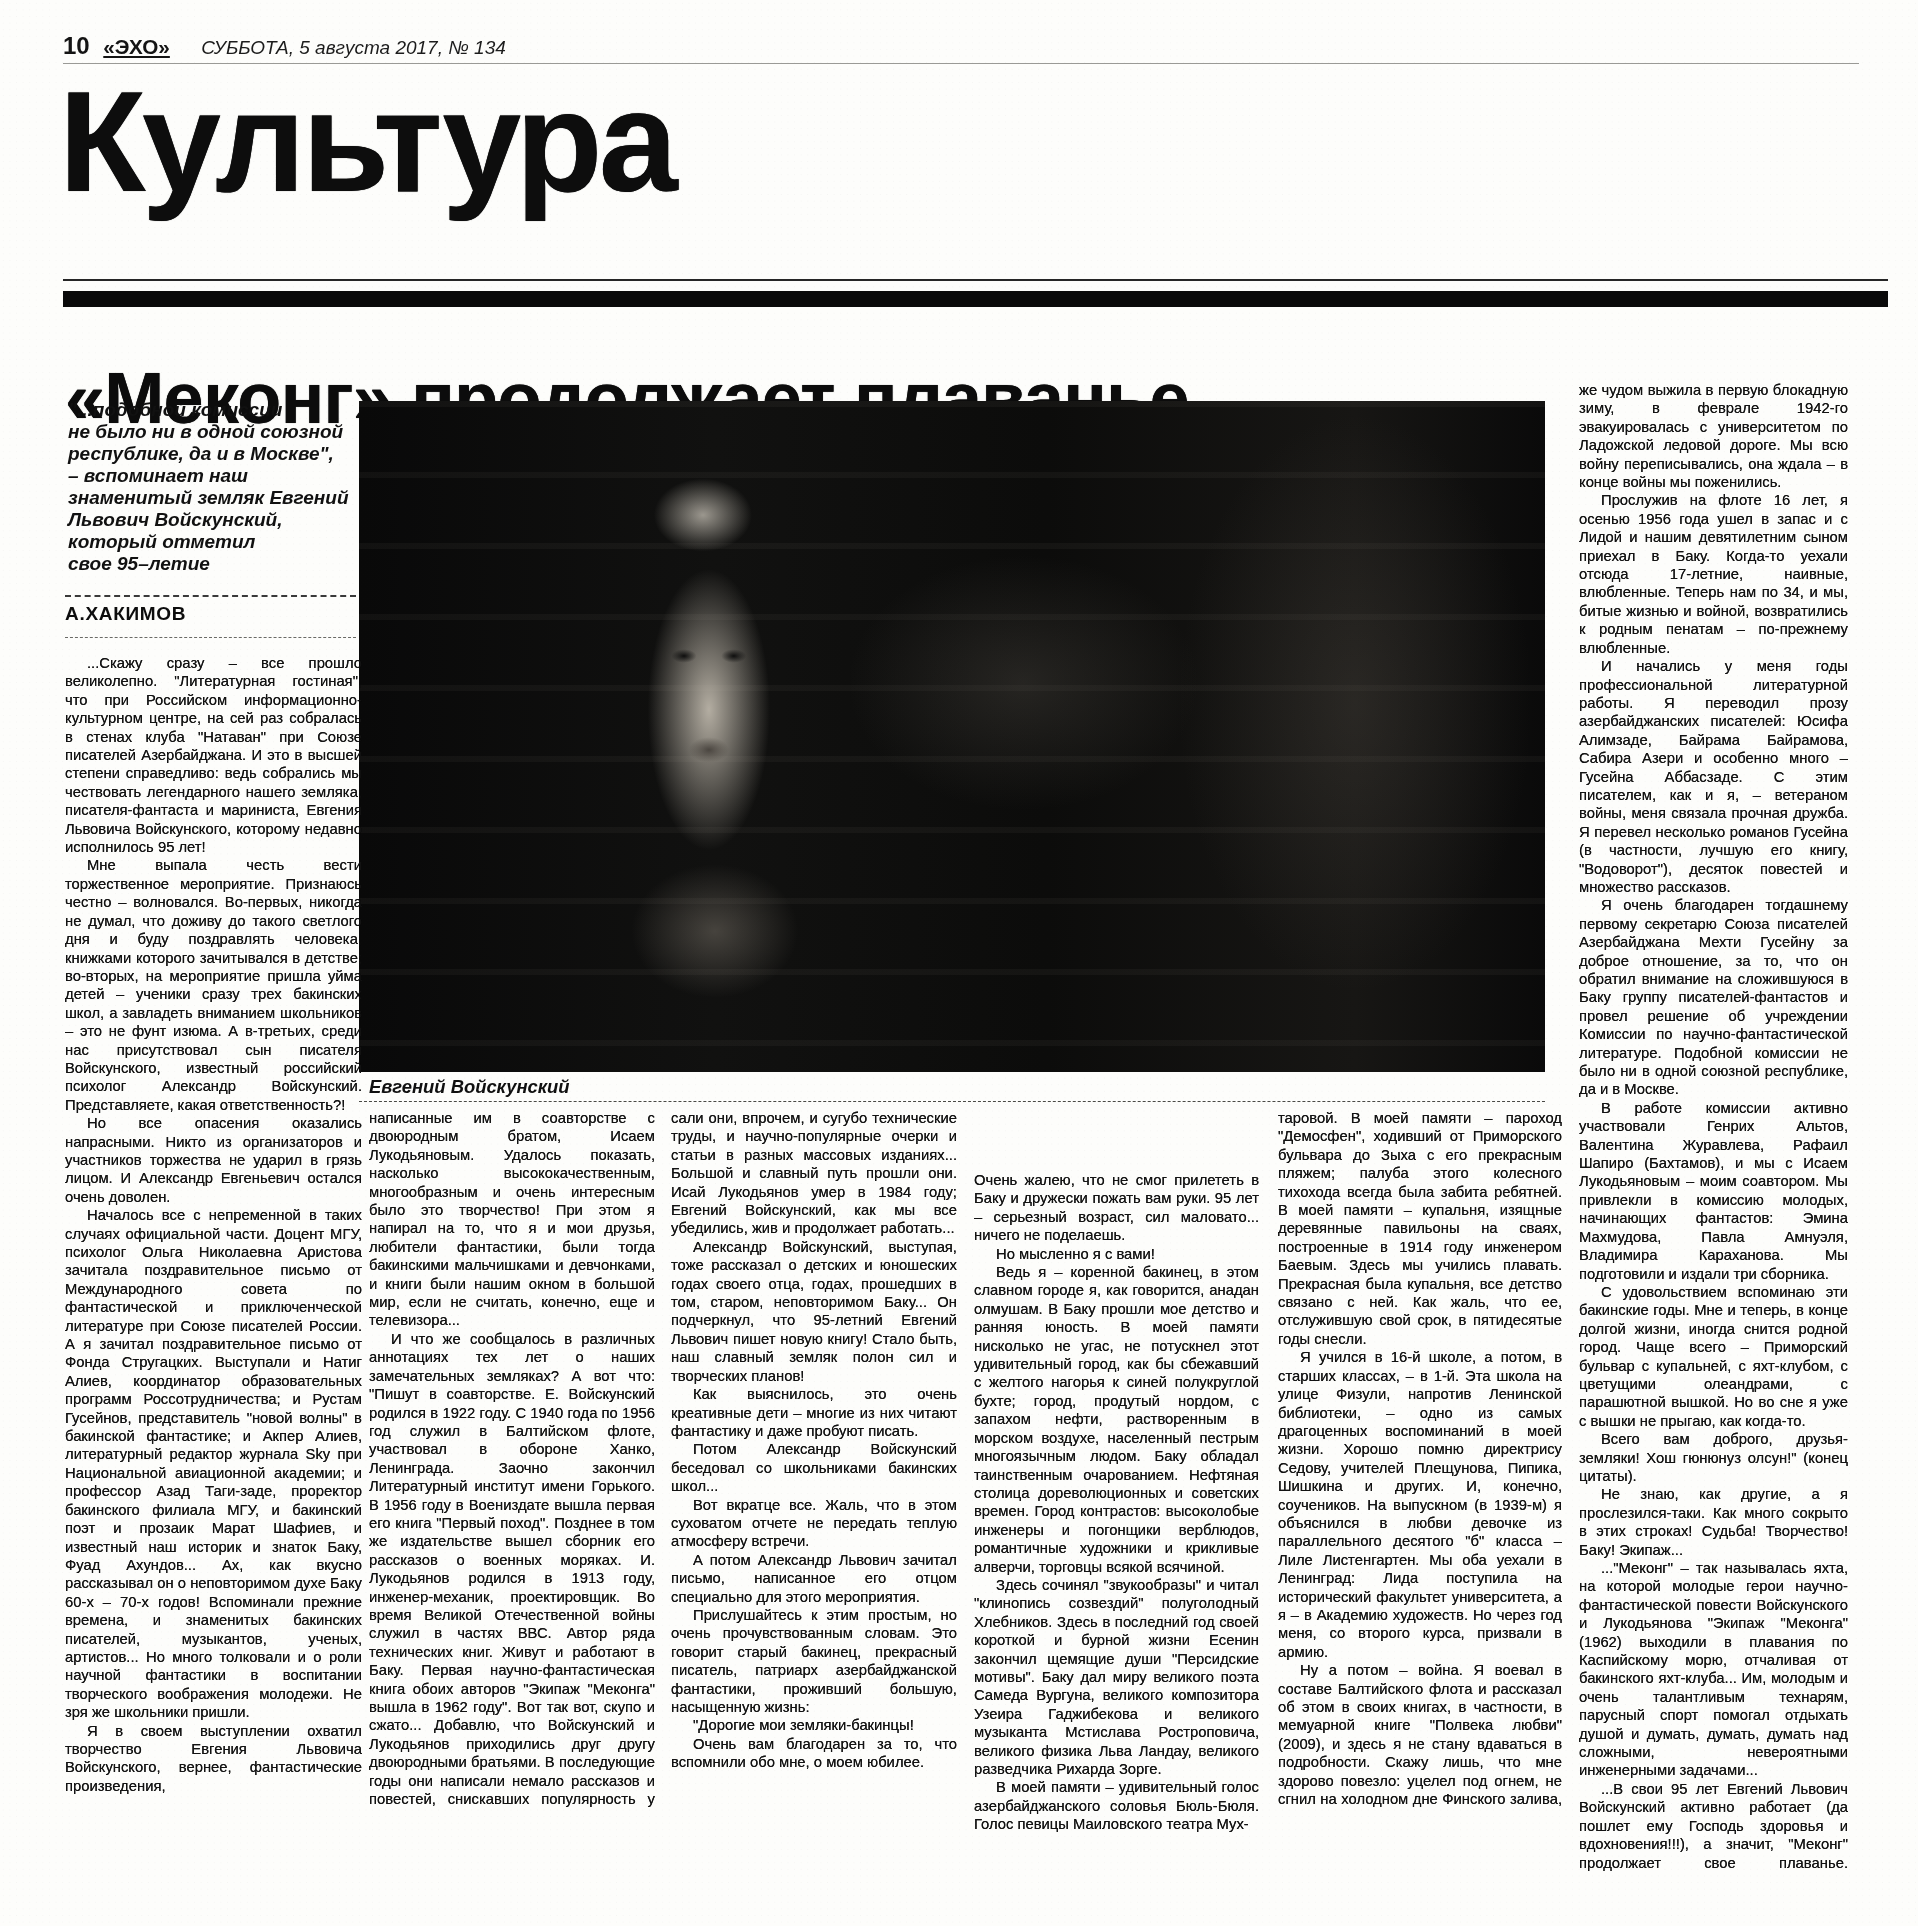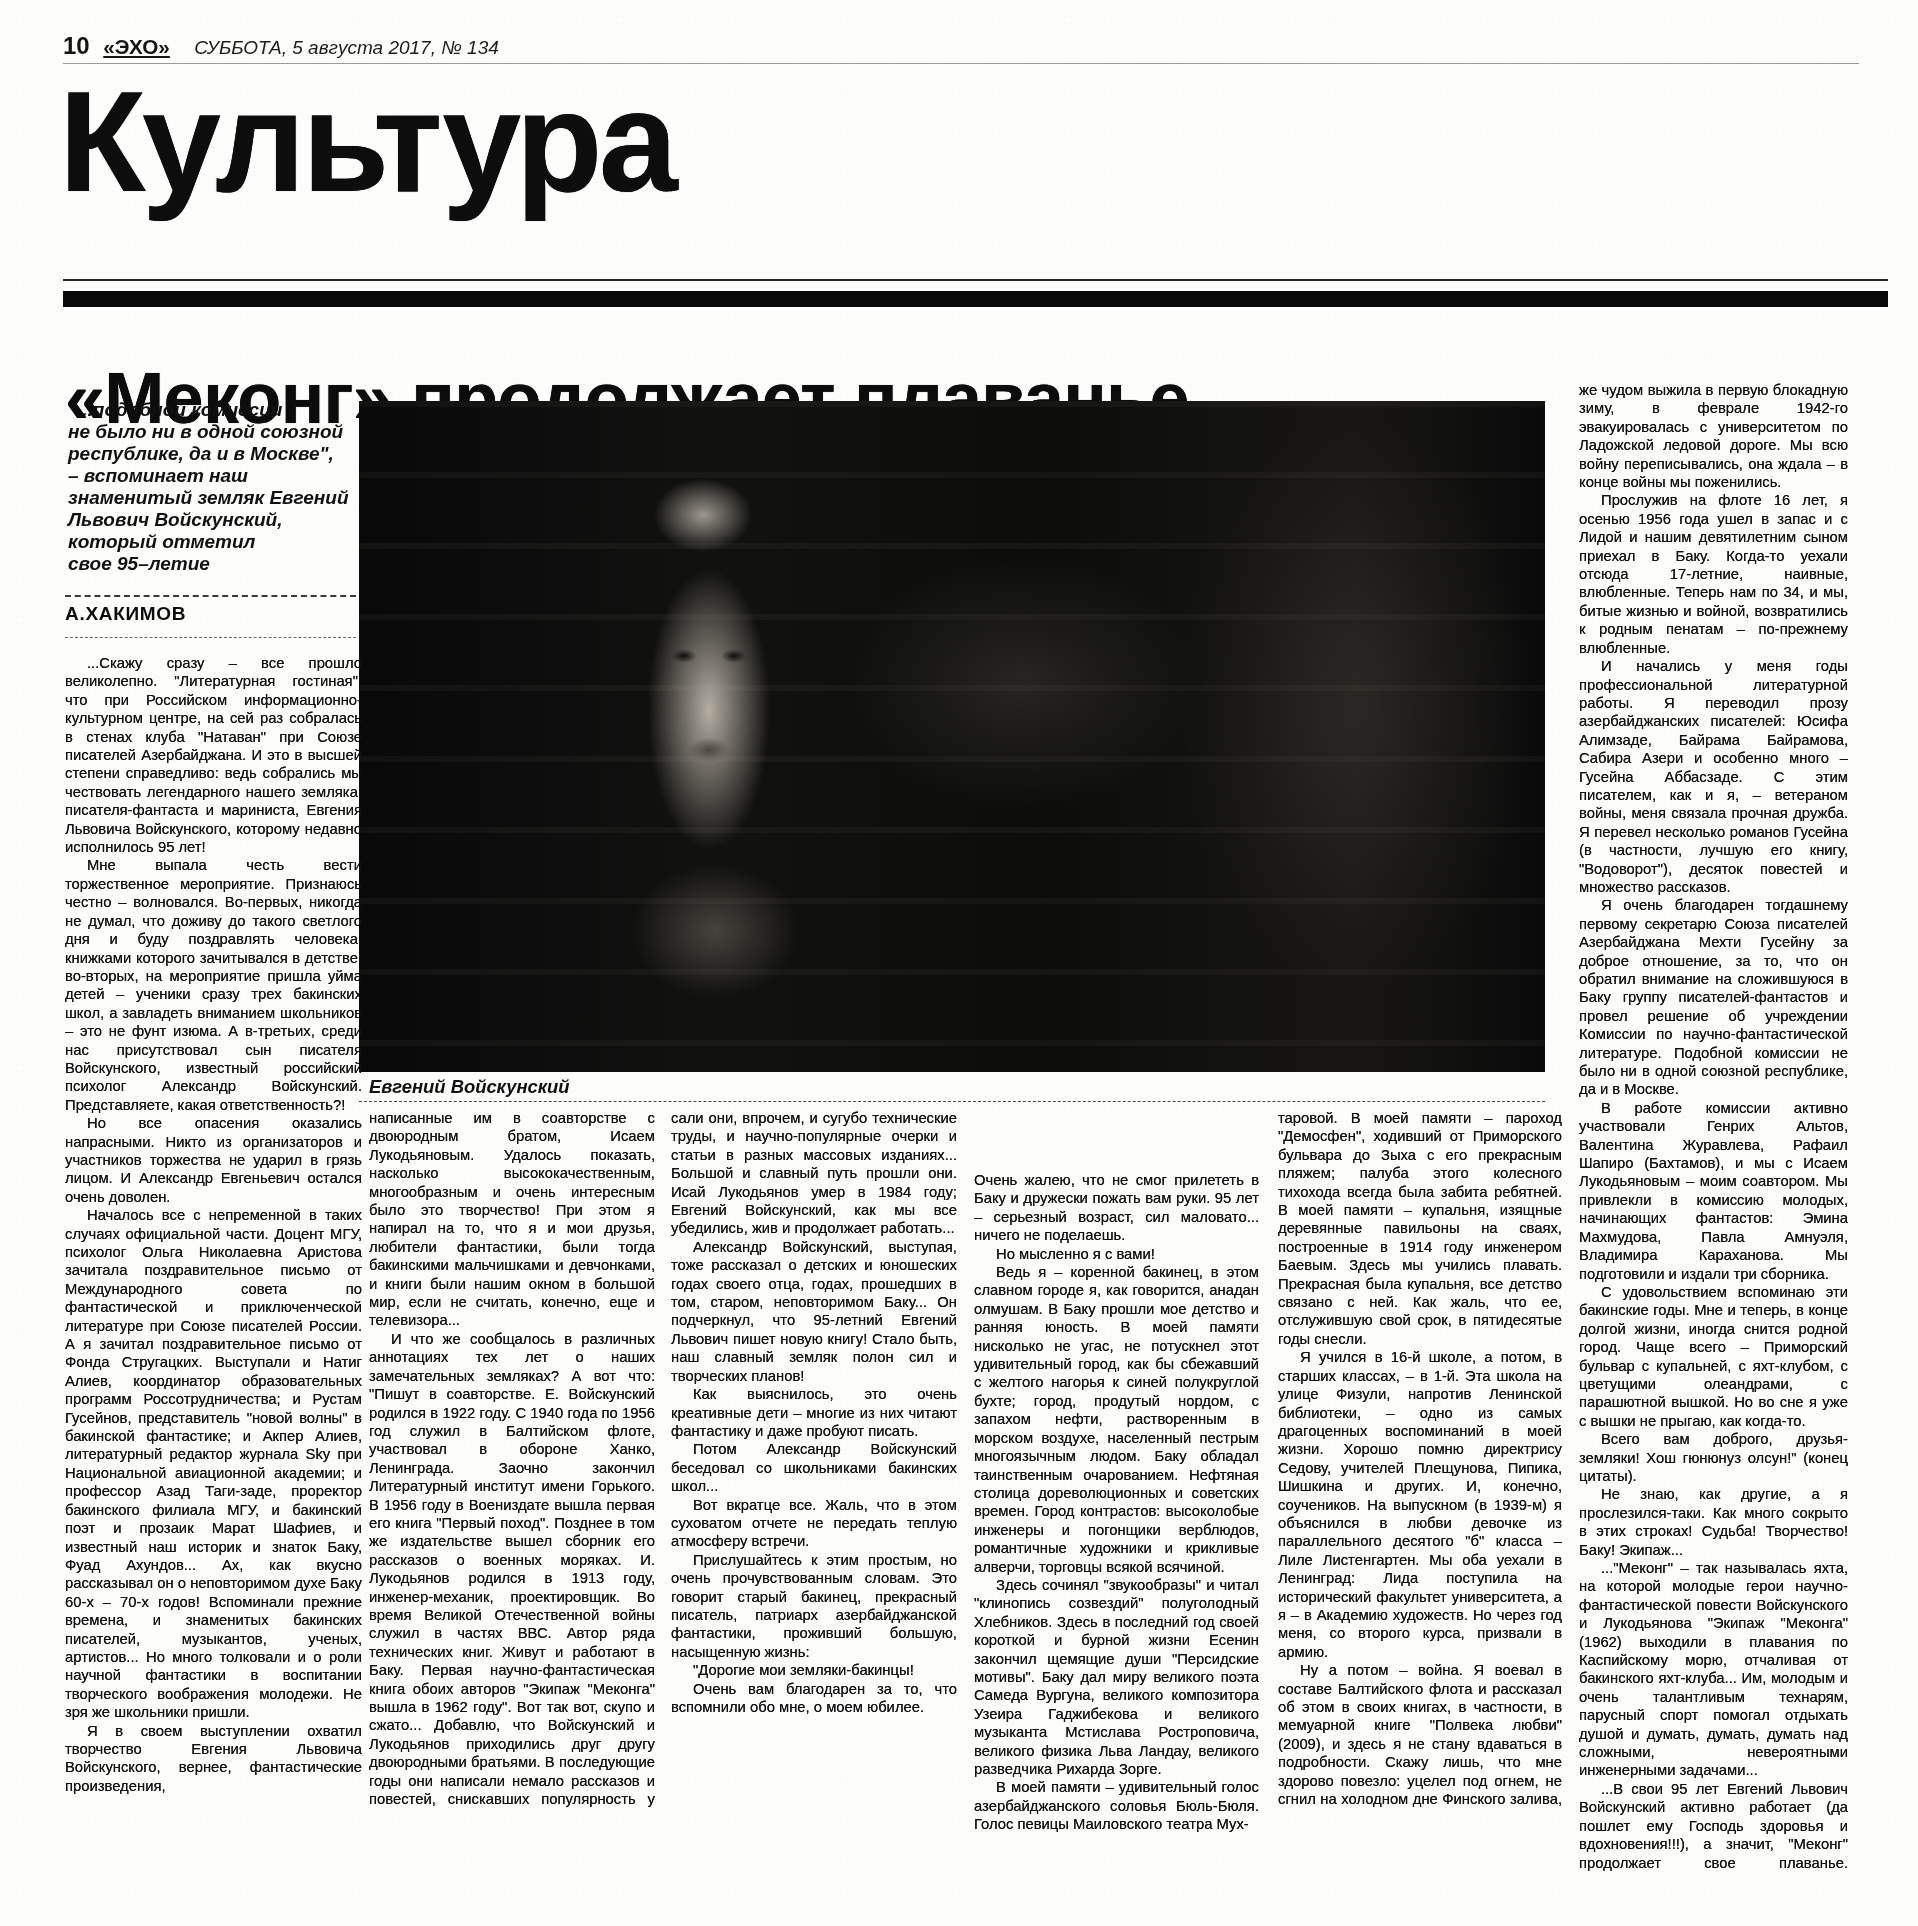--- a/index.html
+++ b/index.html
@@ -10,21 +10,21 @@
     color:#141414;
   }
   .page{position:absolute;inset:0;overflow:hidden;
     background-image:radial-gradient(rgba(0,0,0,0.03) 0.7px, transparent 0.9px);
     background-size:6.6px 6.6px;
   }
   
   .masthead{position:absolute;left:63px;top:32px;white-space:nowrap;}
   .mh-num{font-weight:bold;font-size:24px;}
   .mh-brand{font-weight:bold;font-size:20.7px;margin-left:10.3px;text-decoration:underline;}
-  .mh-issue{font-style:italic;font-size:19px;margin-left:21px;color:#1c1c1c;}
+  .mh-issue{font-style:italic;font-size:19px;margin-left:28px;color:#1c1c1c;}
   .masthead-rule{position:absolute;left:63px;top:63px;width:1796px;height:0.7px;background:#9a9a96;}
   
   .section-title{position:absolute;left:59px;top:71px;font-size:142px;line-height:1;
     font-weight:bold;letter-spacing:-3.7px;color:#0d0d0d;
     text-shadow:0 0 0.7px #000;}
   
   .rule-thin{position:absolute;left:63px;top:279px;width:1825px;height:2.2px;background:#262626;}
   .rule-thick{position:absolute;left:63px;top:291px;width:1825px;height:15.5px;background:#0a0a0a;}
   
   .headline{position:absolute;left:65px;top:313px;width:1402px;
@@ -110,20 +110,21 @@
   <div class="col col-2">
       <p class="cont">написанные им в соавторстве с двоюродным братом, Исаем Лукодьяновым. Удалось показать, насколько высококачественным, многообразным и очень интересным было это творчество! При этом я напирал на то, что я и мои друзья, любители фантастики, были тогда бакинскими мальчишками и девчонками, и книги были нашим окном в большой мир, если не считать, конечно, еще и телевизора...</p>
       <p>И что же сообщалось в различных аннотациях тех лет о наших замечательных земляках? А вот что: "Пишут в соавторстве. Е. Войскунский родился в 1922 году. С 1940 года по 1956 год служил в Балтийском флоте, участвовал в обороне Ханко, Ленинграда. Заочно закончил Литературный институт имени Горького. В 1956 году в Воениздате вышла первая его книга "Первый поход". Позднее в том же издательстве вышел сборник его рассказов о военных моряках. И. Лукодьянов родился в 1913 году, инженер-механик, проектировщик. Во время Великой Отечественной войны служил в частях ВВС. Автор ряда технических книг. Живут и работают в Баку. Первая научно-фантастическая книга обоих авторов "Экипаж "Меконга" вышла в 1962 году". Вот так вот, скупо и сжато... Добавлю, что Войскунский и Лукодьянов приходились друг другу двоюродными братьями. В последующие годы они написали немало рассказов и повестей, снискавших популярность у любителей фантастики. Пи-</p>
     </div>
   <div class="col col-3">
       <p class="cont">сали они, впрочем, и сугубо технические труды, и научно-популярные очерки и статьи в разных массовых изданиях... Большой и славный путь прошли они. Исай Лукодьянов умер в 1984 году; Евгений Войскунский, как мы все убедились, жив и продолжает работать...</p>
       <p>Александр Войскунский, выступая, тоже рассказал о детских и юношеских годах своего отца, годах, прошедших в том, старом, неповторимом Баку... Он подчеркнул, что 95-летний Евгений Львович пишет новую книгу! Стало быть, наш славный земляк полон сил и творческих планов!</p>
       <p>Как выяснилось, это очень креативные дети – многие из них читают фантастику и даже пробуют писать.</p>
       <p>Потом Александр Войскунский беседовал со школьниками бакинских школ...</p>
       <p>Вот вкратце все. Жаль, что в этом суховатом отчете не передать теплую атмосферу встречи.</p>
+      <p>А потом Александр Львович зачитал письмо, написанное его отцом специально для этого мероприятия.</p>
       <p>Прислушайтесь к этим простым, но очень прочувствованным словам. Это говорит старый бакинец, прекрасный писатель, патриарх азербайджанской фантастики, проживший большую, насыщенную жизнь:</p>
       <p>"Дорогие мои земляки-бакинцы!</p>
       <p>Очень вам благодарен за то, что вспомнили обо мне, о моем юбилее.</p>
     </div>
   <div class="col col-4">
       <p class="cont">Очень жалею, что не смог прилететь в Баку и дружески пожать вам руки. 95 лет – серьезный возраст, сил маловато... ничего не поделаешь.</p>
       <p>Но мысленно я с вами!</p>
       <p>Ведь я – коренной бакинец, в этом славном городе я, как говорится, анадан олмушам. В Баку прошли мое детство и ранняя юность. В моей памяти нисколько не угас, не потускнел этот удивительный город, как бы сбежавший с желтого нагорья к синей полукруглой бухте; город, продутый нордом, с запахом нефти, растворенным в морском воздухе, населенный пестрым многоязычным людом. Баку обладал таинственным очарованием. Нефтяная столица дореволюционных и советских времен. Город контрастов: высоколобые инженеры и погонщики верблюдов, романтичные художники и крикливые алверчи, торговцы всякой всячиной.</p>
       <p>Здесь сочинял "звукообразы" и читал "клинопись созвездий" полуголодный Хлебников. Здесь в последний год своей короткой и бурной жизни Есенин закончил щемящие души "Персидские мотивы". Баку дал миру великого поэта Самеда Вургуна, великого композитора Узеира Гаджибекова и великого музыканта Мстислава Ростроповича, великого физика Льва Ландау, великого разведчика Рихарда Зорге.</p>
       <p>В моей памяти – удивительный голос азербайджанского соловья Бюль-Бюля. Голос певицы Маиловского театра Мух-</p>

